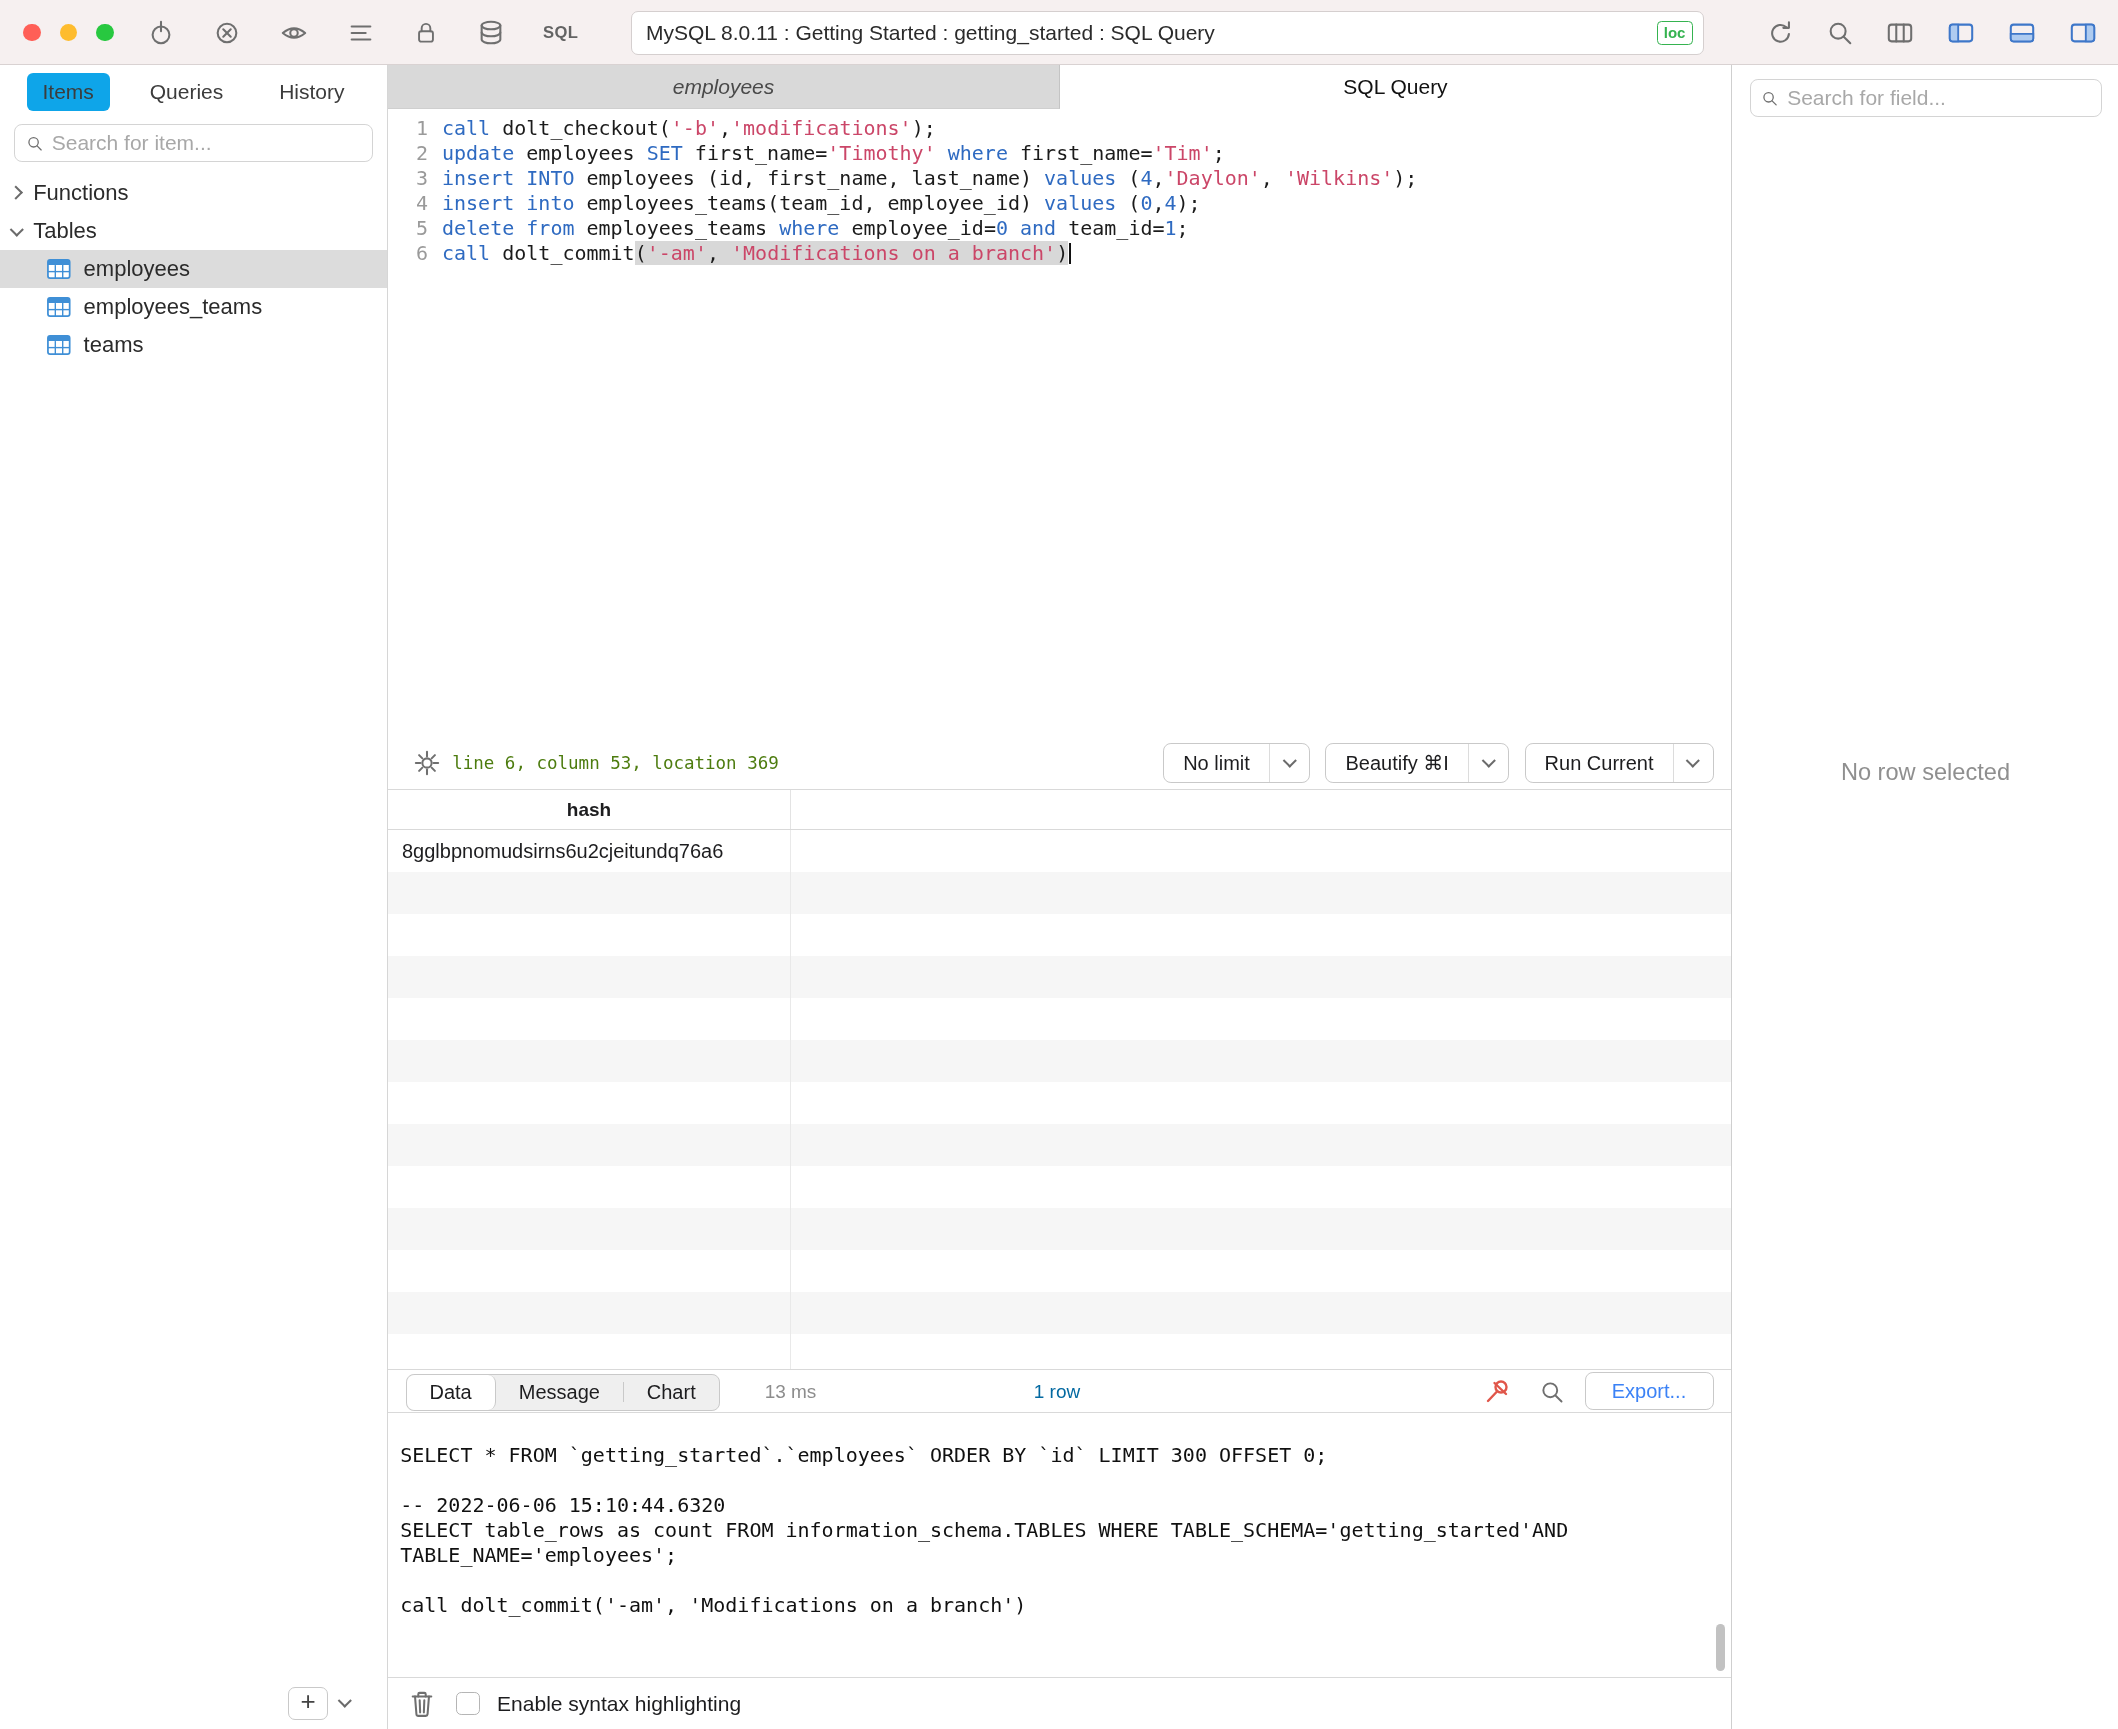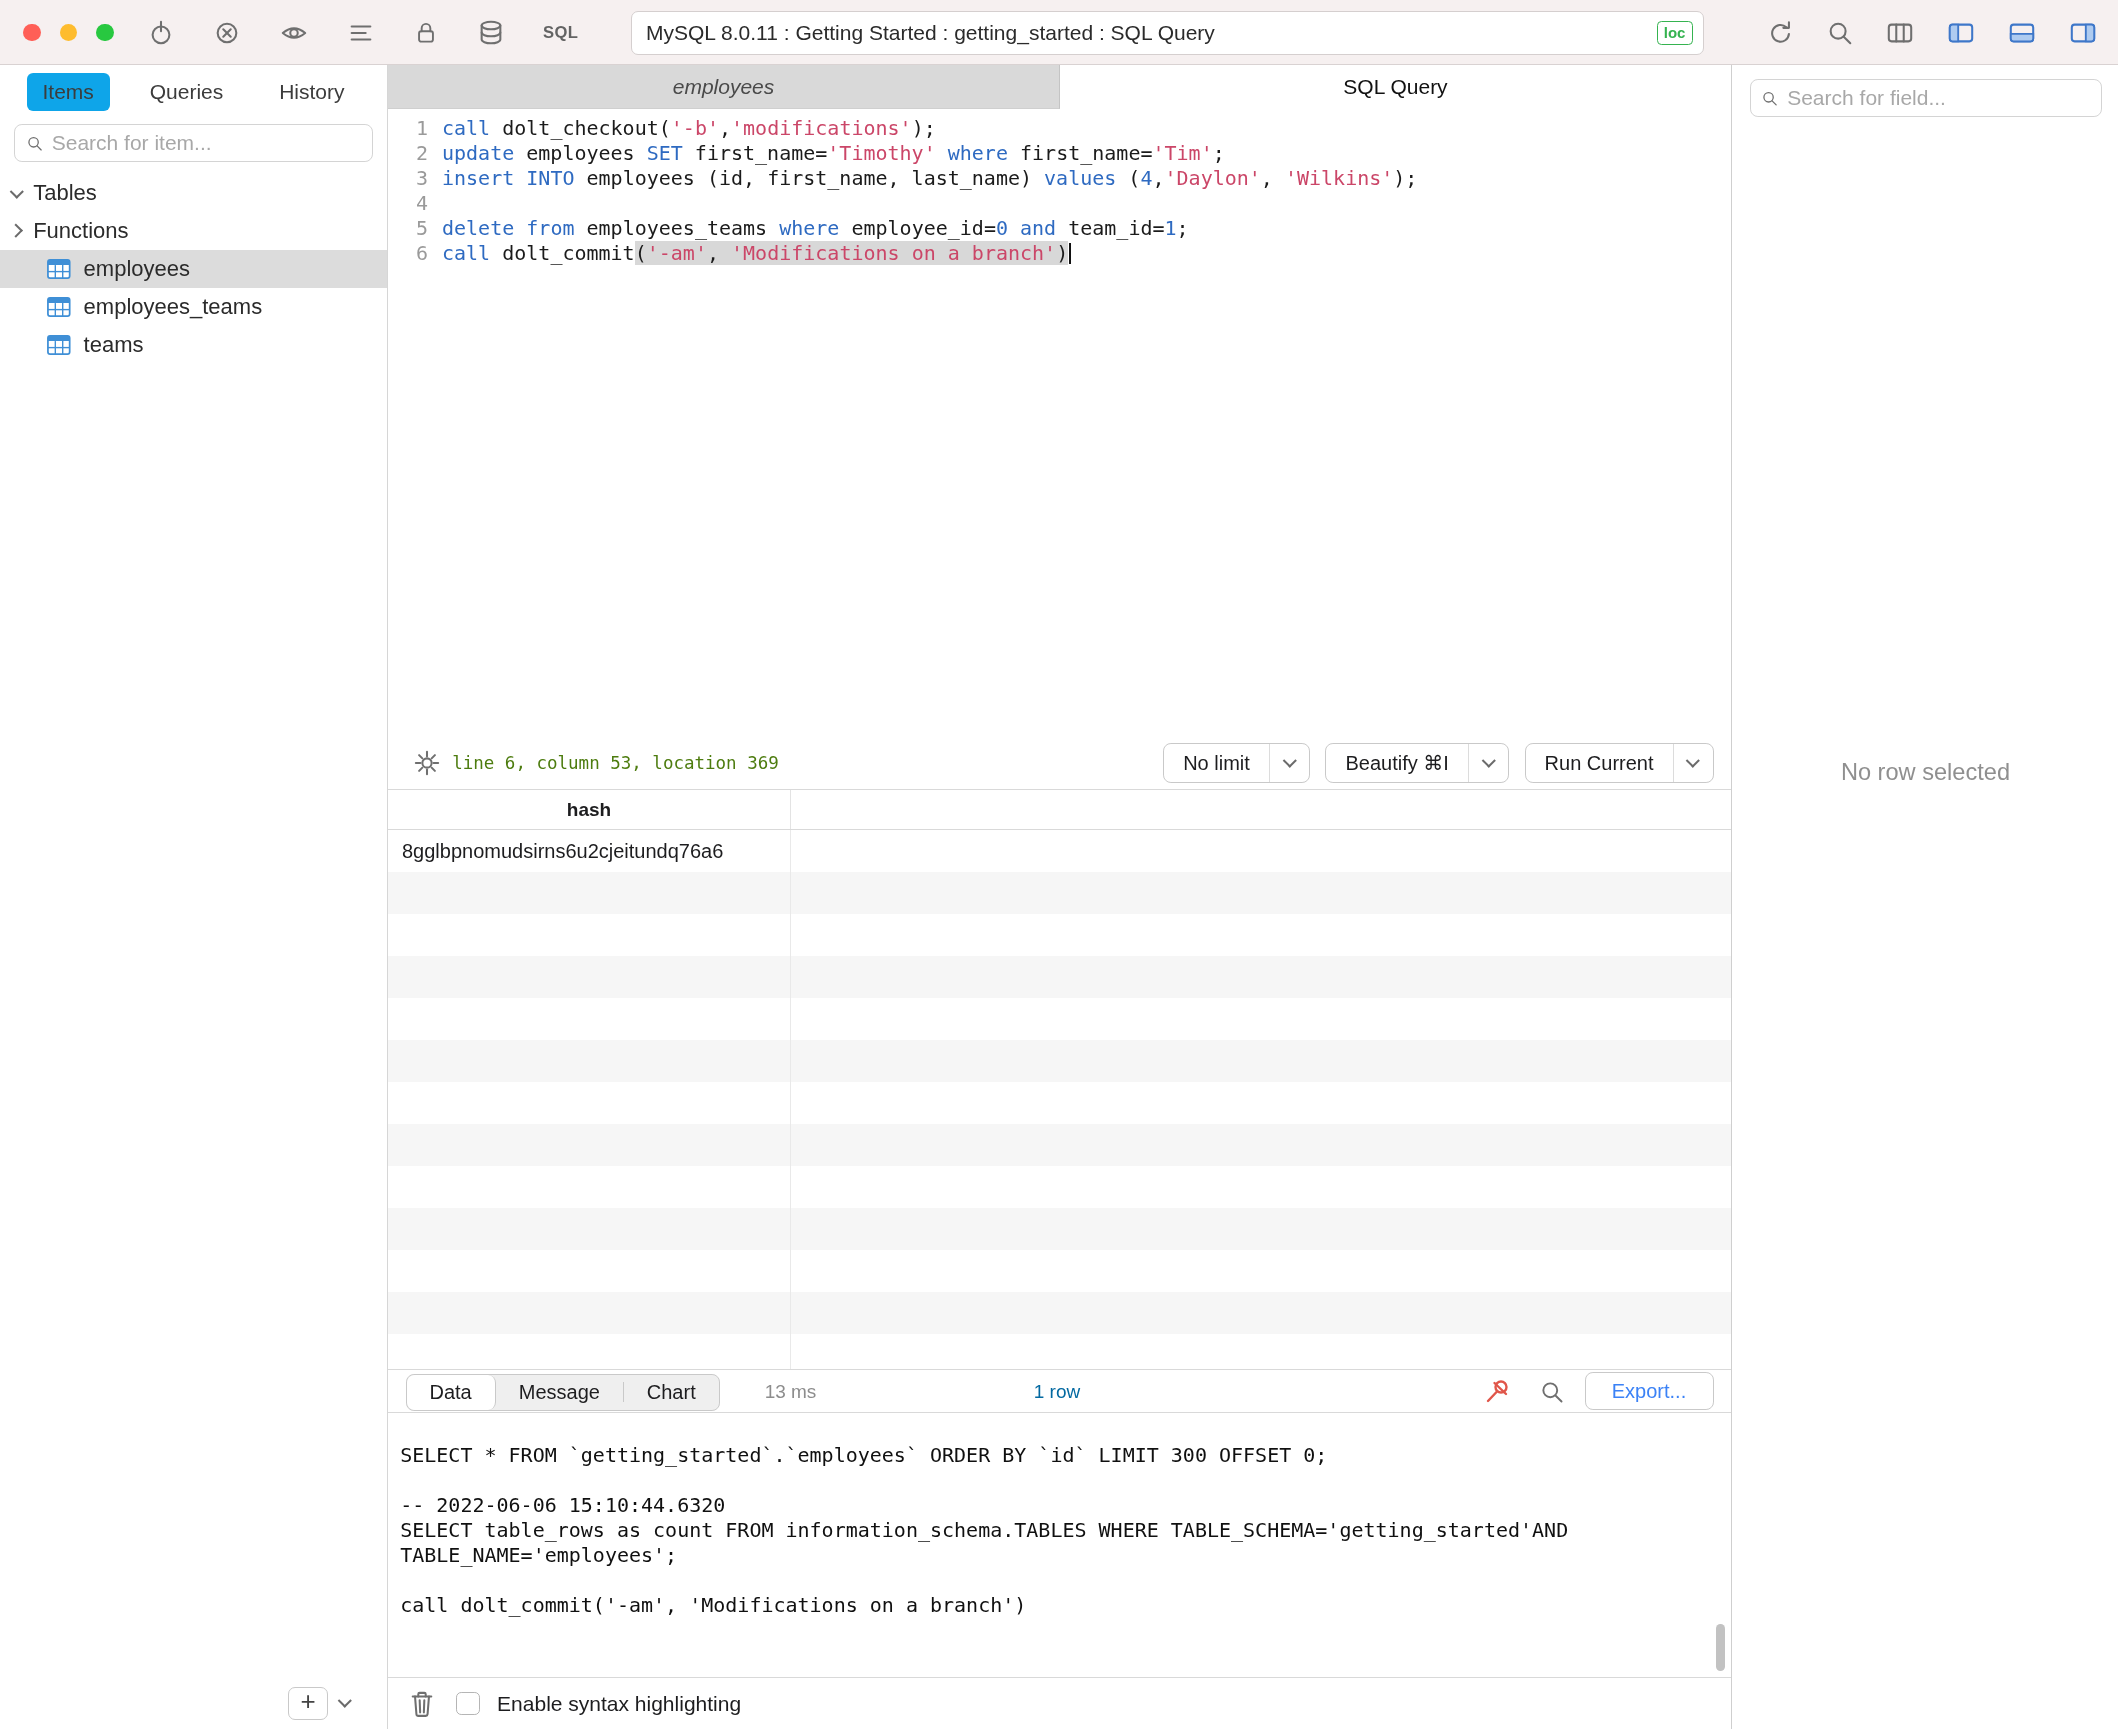--- a/index.html
+++ b/index.html
@@ -209,26 +209,26 @@
         <button class="side-tab">History</button>
       </nav>
     <div class="side-search">
       <svg class="ticon" width="19" height="19" viewBox="0 0 30 30">
           <circle cx="13" cy="13" r="8"></circle>
           <line x1="19" y1="19" x2="26" y2="26"></line>
         </svg>
       <input placeholder="Search for item..." style="">
     </div>
     <div class="tree-row tree-section">
+      <span class="chev right"></span>
+      <span>Functions</span>
+    </div>
+    <div class="tree-row tree-section">
       <span class="chev down"></span>
       <span>Tables</span>
-    </div>
-    <div class="tree-row tree-section">
-      <span class="chev right"></span>
-      <span>Functions</span>
     </div>
     <div>
         <div class="tree-row table-row selected">
           <span>
             <svg width="23.6" height="20" viewBox="0 0 27 23">
               <rect x="1" y="1" width="25" height="21" rx="2.5" fill="#fff" stroke="#3f8fd6" stroke-width="2"></rect>
               <path d="M1 3 a2.5 2.5 0 0 1 2.5 -2 h20 a2.5 2.5 0 0 1 2.5 2 v4 h-25 z" fill="#3f8fd6"></path>
               <line x1="9.5" y1="7" x2="9.5" y2="22" stroke="#3f8fd6" stroke-width="1.6"></line>
               <line x1="18" y1="7" x2="18" y2="22" stroke="#3f8fd6" stroke-width="1.6"></line>
               <line x1="1" y1="14.5" x2="26" y2="14.5" stroke="#3f8fd6" stroke-width="1.6"></line>
@@ -285,20 +285,21 @@
           <div class="code-line">
             <span class="ln">2</span>
             <span class="codetxt"><span class="tk-k">update</span><span class="tk-t"> employees </span><span class="tk-k">SET</span><span class="tk-t"> first_name=</span><span class="tk-s">'Timothy'</span><span class="tk-t"> </span><span class="tk-k">where</span><span class="tk-t"> first_name=</span><span class="tk-s">'Tim'</span><span class="tk-t">;</span></span>
           </div>
           <div class="code-line">
             <span class="ln">3</span>
             <span class="codetxt"><span class="tk-k">insert</span><span class="tk-t"> </span><span class="tk-k">INTO</span><span class="tk-t"> employees (id, first_name, last_name) </span><span class="tk-k">values</span><span class="tk-t"> (</span><span class="tk-n">4</span><span class="tk-t">,</span><span class="tk-s">'Daylon'</span><span class="tk-t">, </span><span class="tk-s">'Wilkins'</span><span class="tk-t">);</span></span>
           </div>
           <div class="code-line">
             <span class="ln">4</span>
+            <span class="codetxt"><span class="tk-k">insert</span><span class="tk-t"> </span><span class="tk-k">into</span><span class="tk-t"> employees_teams(team_id, employee_id) </span><span class="tk-k">values</span><span class="tk-t"> (</span><span class="tk-n">0</span><span class="tk-t">,</span><span class="tk-n">4</span><span class="tk-t">);</span></span>
           </div>
           <div class="code-line">
             <span class="ln">5</span>
             <span class="codetxt"><span class="tk-k">delete</span><span class="tk-t"> </span><span class="tk-k">from</span><span class="tk-t"> employees_teams </span><span class="tk-k">where</span><span class="tk-t"> employee_id=</span><span class="tk-n">0</span><span class="tk-t"> </span><span class="tk-k">and</span><span class="tk-t"> team_id=</span><span class="tk-n">1</span><span class="tk-t">;</span></span>
           </div>
           <div class="code-line">
             <span class="ln">6</span>
             <span class="codetxt"><span class="tk-k">call</span><span class="tk-t"> dolt_commit</span><span class="tk-t hl">(</span><span class="tk-s hl">'-am'</span><span class="tk-t hl">, </span><span class="tk-s hl">'Modifications on a branch'</span><span class="tk-t hl">)</span><span class="caret-bar"></span></span>
           </div>
         </div>

